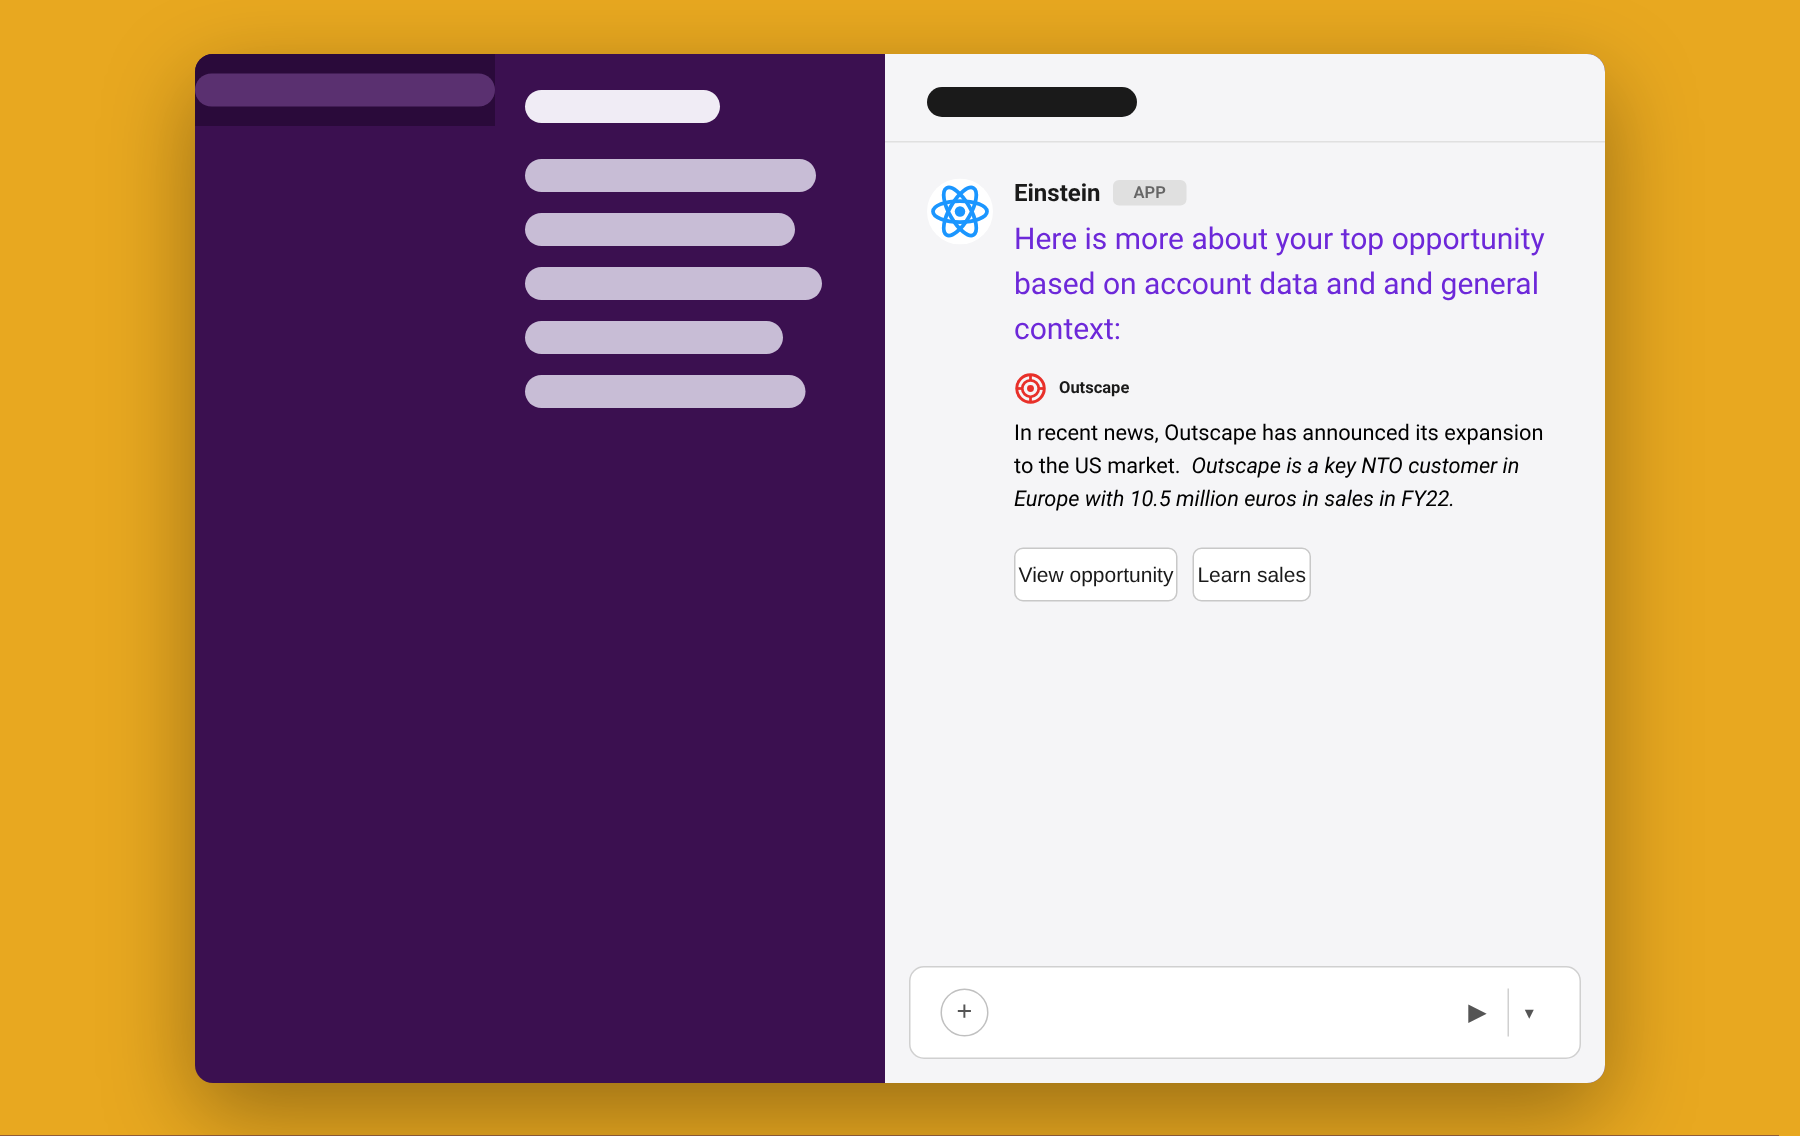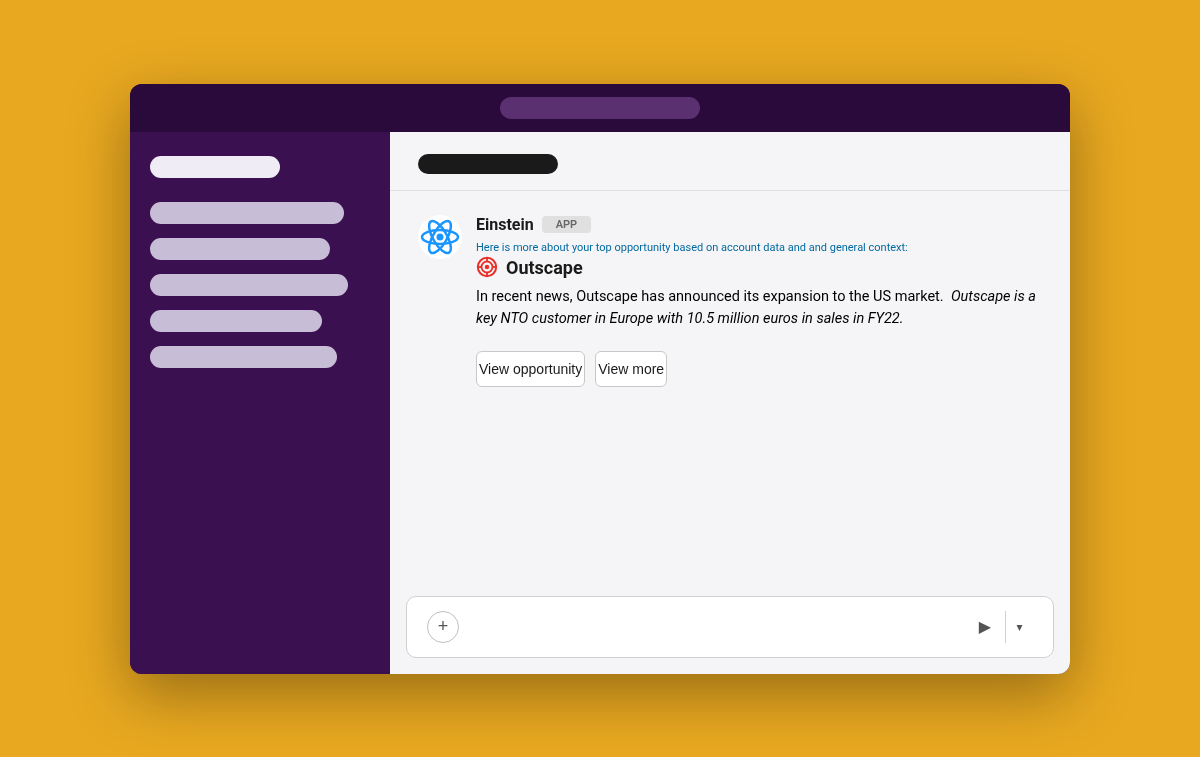--- a/index.html
+++ b/index.html
@@ -8,25 +8,24 @@
       height: 757px;
       background: #E8A820;
       display: flex;
       align-items: center;
       justify-content: center;
       font-family: -apple-system, BlinkMacSystemFont, 'Segoe UI', Roboto, sans-serif;
     }
 
     .app-window {
       width: 940px;
-      height: 590px;
+      height: 686px;
       border-radius: 12px;
       overflow: hidden;
       display: flex;
-      flex-direction: column;
       background: #3B1050;
       box-shadow: 0 20px 60px rgba(0,0,0,0.35);
     }
 
     .title-bar {
       background: #2A0A3A;
       height: 48px;
       display: flex;
       align-items: center;
       justify-content: center;
@@ -135,34 +134,35 @@
     .app-badge {
       font-size: 11px;
       font-weight: 600;
       color: #666;
       background: #E0E0E0;
       padding: 2px 14px;
       border-radius: 4px;
     }
 
     .message-text {
-      font-size: 11px;
-      color: #0369a1;
+      font-size: 20px;
+      color: #6d28d9;
       line-height: 1.5;
+      margin-bottom: 14px;
     }
 
     .opportunity-header {
       display: flex;
       align-items: center;
       gap: 8px;
       margin-bottom: 8px;
     }
 
     .opportunity-name {
-      font-size: 18px;
+      font-size: 11px;
       font-weight: 700;
       color: #1A1A1A;
     }
 
     .opportunity-desc {
       font-size: 14.5px;
       color: #000000;
       line-height: 1.55;
       margin-bottom: 20px;
     }
@@ -325,21 +325,21 @@
               </svg>
               <span class="opportunity-name">Outscape</span>
             </div>
 
             <p class="opportunity-desc">
               <span>In recent news, Outscape has announced its expansion to the US market.&nbsp; </span><em>Outscape is a key NTO customer in Europe with 10.5 million euros in sales in FY22.</em>
             </p>
 
             <div class="action-buttons">
               <button class="btn">View opportunity</button>
-              <button class="btn">View more</button>
+              <button class="btn">Learn sales</button>
             </div>
           </div>
         </div>
       </div>
 
       <div class="input-bar">
         <button class="input-plus-btn">
           <span>+</span>
         </button>
         <input class="input-field" type="text" style="">

